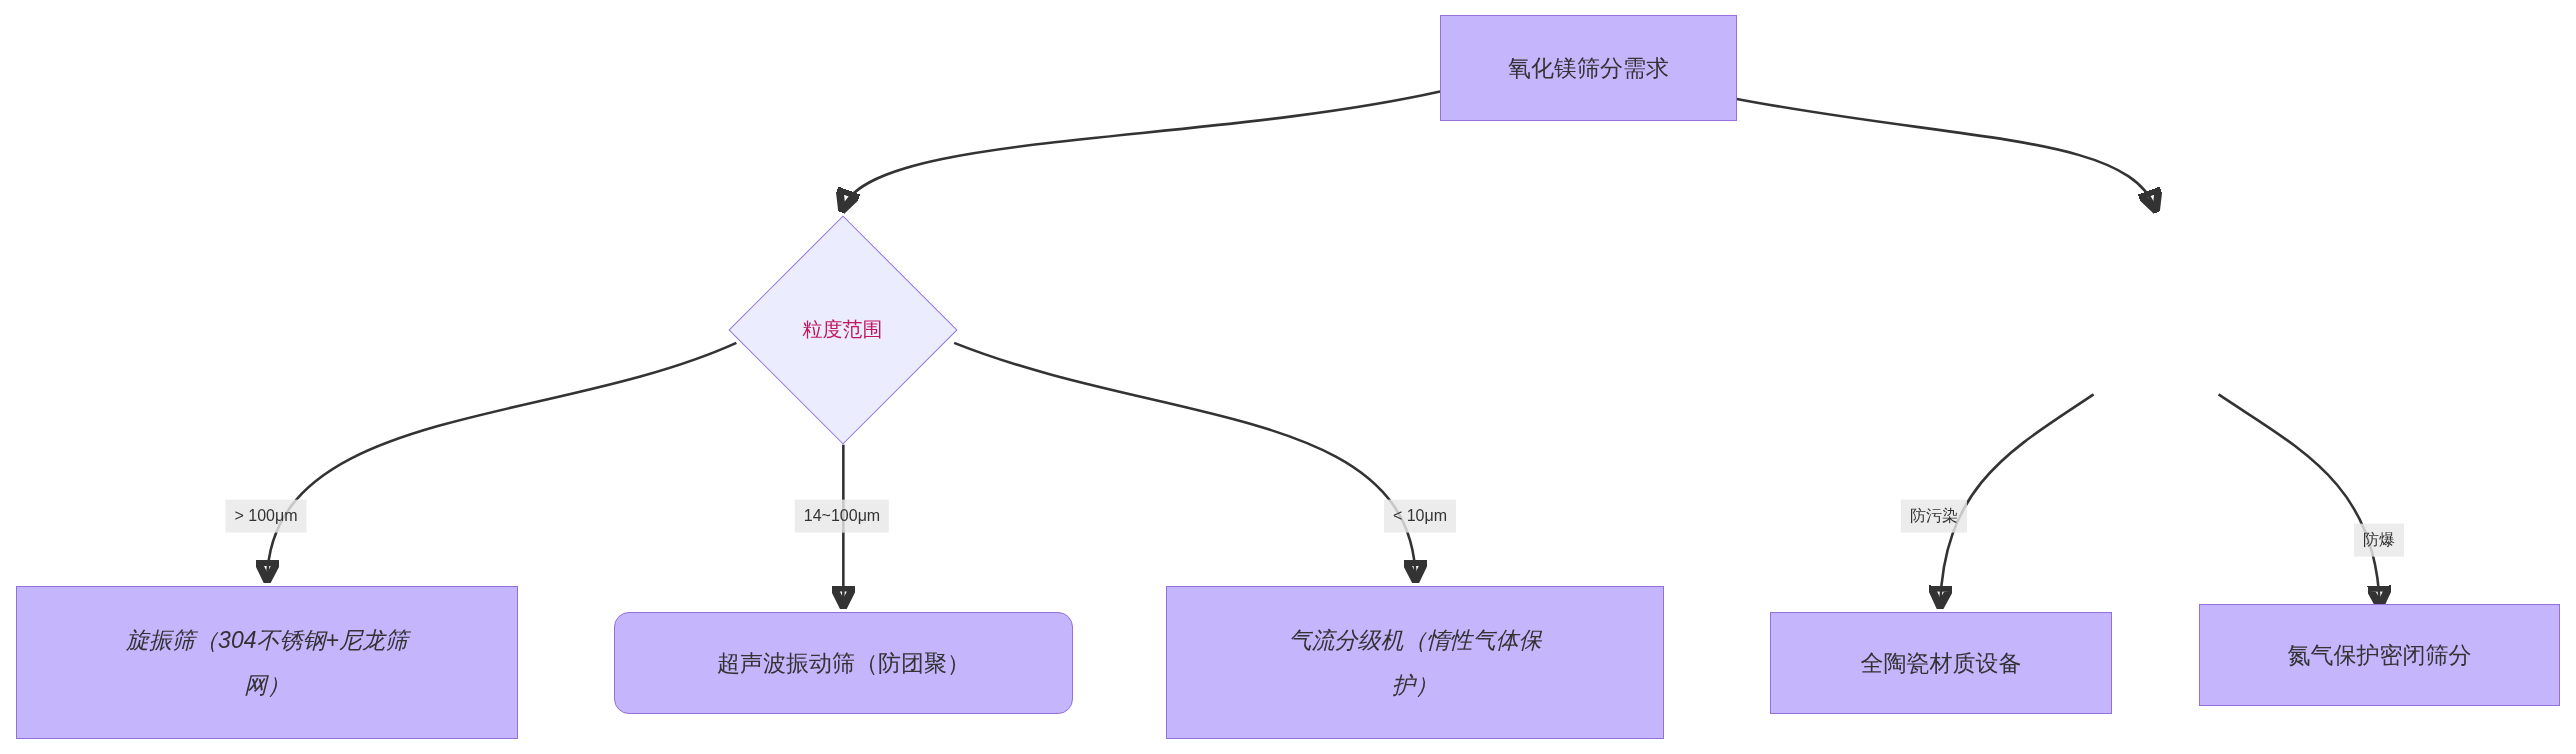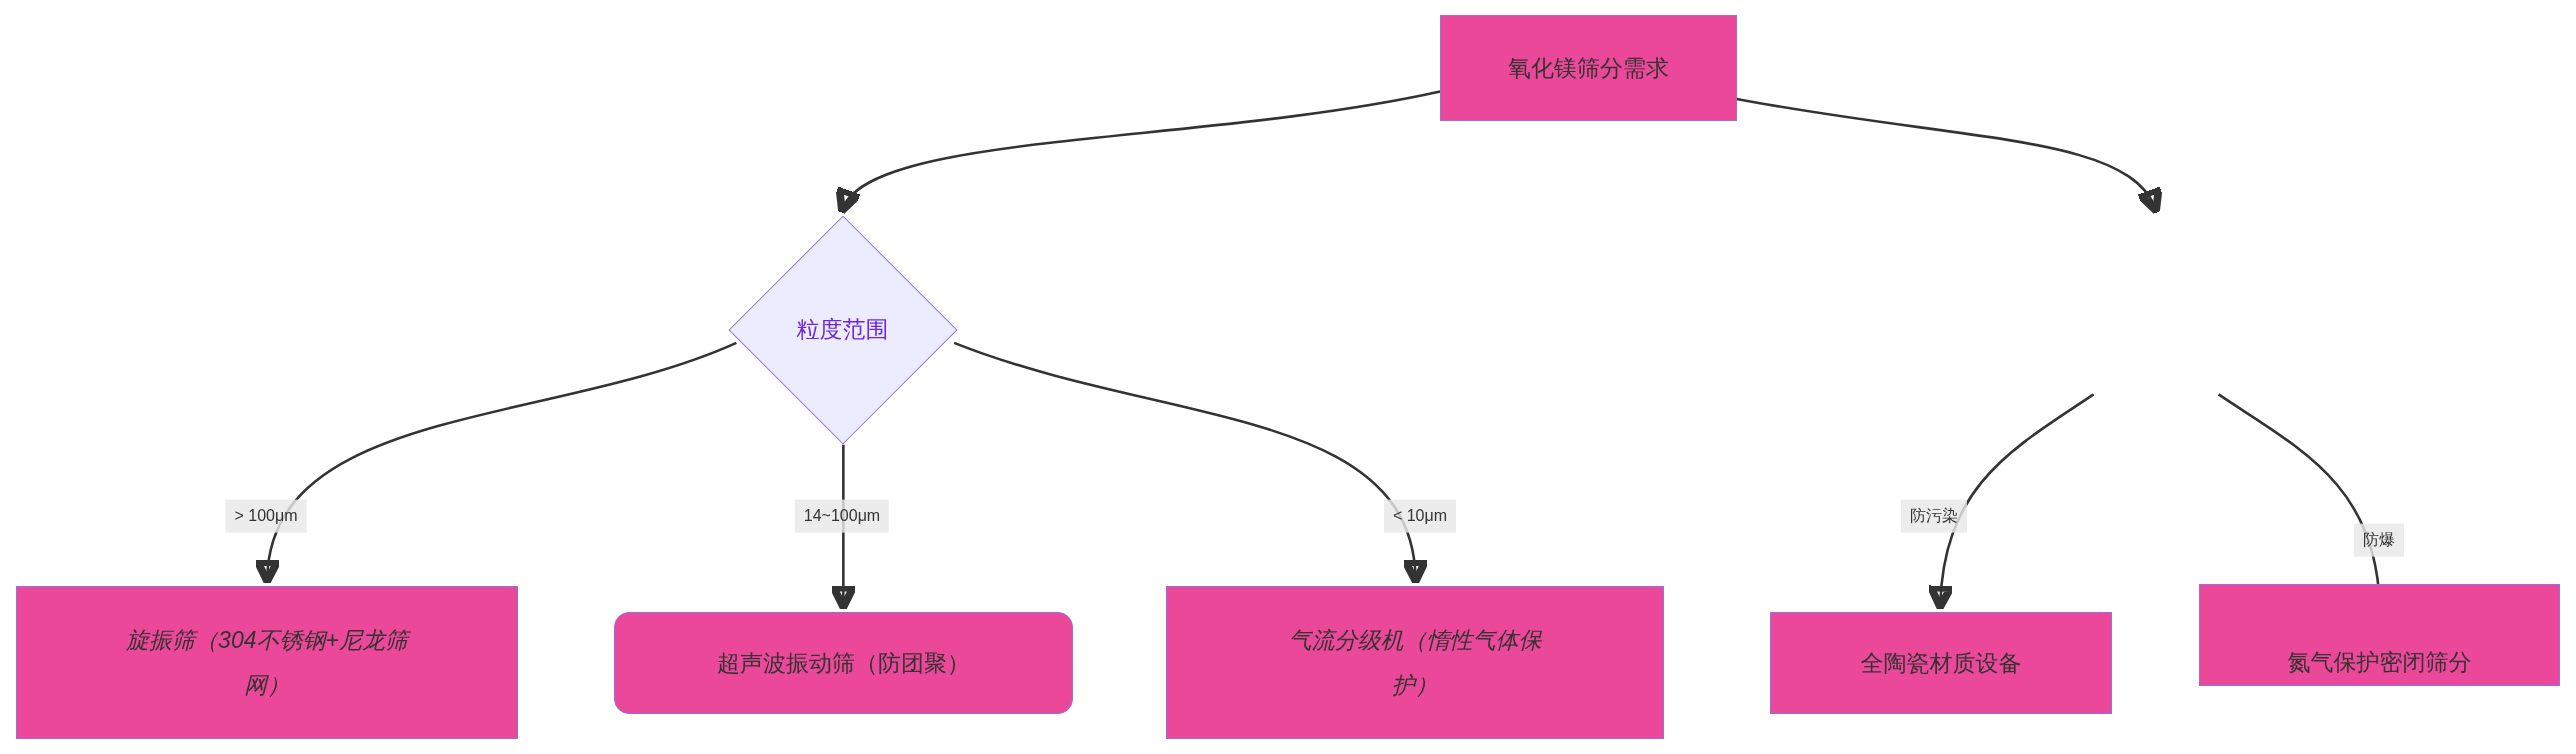--- a/index.html
+++ b/index.html
@@ -23,21 +23,21 @@
     z-index: 1;
   }
   svg.edges path {
     fill: none;
     stroke: #333333;
     stroke-width: 4;
   }
   .node {
     position: absolute;
     z-index: 3;
-    background: #ec4899;
+    background: #c4b5fd;
     border: 1.9px solid #9370DB;
     box-sizing: border-box;
     display: flex;
     align-items: center;
     justify-content: center;
     text-align: center;
     font-size: 23px;
     line-height: 1.95;
     color: #333333;
   }
@@ -62,22 +62,22 @@
     border: 1.9px solid #9370DB;
     box-sizing: border-box;
     transform: rotate(45deg);
   }
   .diamond-label {
     position: absolute;
     left: 0; top: 0; right: 0; bottom: 0;
     display: flex;
     align-items: center;
     justify-content: center;
-    font-size: 23px;
-    color: #6d28d9;
+    font-size: 20px;
+    color: #be185d;
     z-index: 3;
   }
   .edge-label {
     position: absolute;
     z-index: 4;
     transform: translate(-50%, -50%);
     background: rgba(232, 232, 232, 0.82);
     padding: 5.2px 9px;
     font-size: 16px;
     line-height: 1.4;
@@ -130,18 +130,18 @@
   </div>
 
   <div class="node wrap2" style="left:1166px; top:586px; width:498px; height:153px;">
     <span class="label">气流分级机（惰性气体保护）</span>
   </div>
 
   <div class="node" style="left:1770px; top:612px; width:342px; height:102px;">
     <span class="label">全陶瓷材质设备</span>
   </div>
 
-  <div class="node" style="left:2199px; top:584px; width:361px; height:102px;align-items:flex-end;">
+  <div class="node" style="left:2199px; top:604px; width:361px; height:102px;">
     <span class="label">氮气保护密闭筛分</span>
   </div>
 
 </div>
 
 
 </body></html>

